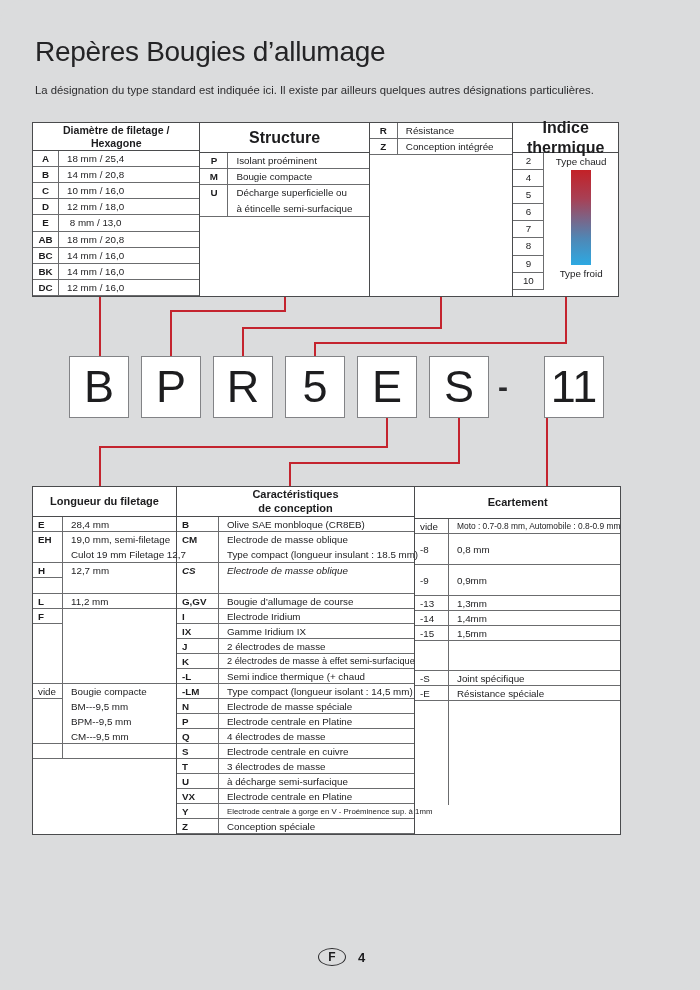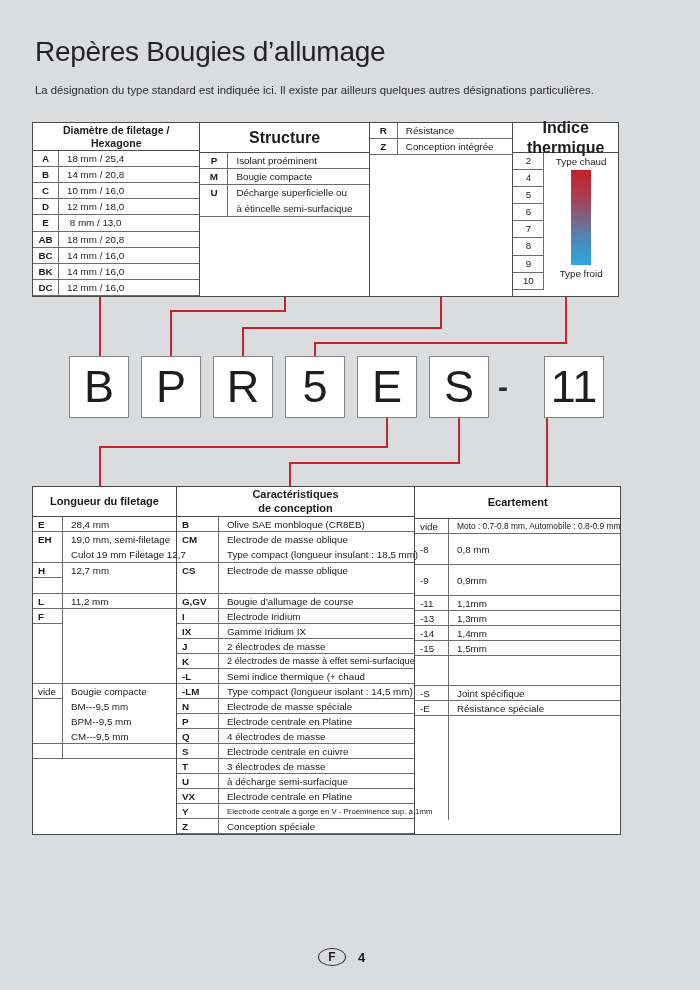--- a/index.html
+++ b/index.html
@@ -280,21 +280,21 @@
               <div class="tline">Olive SAE monbloque (CR8EB)</div>
             </div>
           </div>
           <div class="trow mrow" style="height: 31px;">
             <div class="tcode pad" style="width: 42px;">CM</div>
             <div class="tval">
               <div class="tline">Electrode de masse oblique</div>
               <div class="tline">Type compact (longueur insulant : 18.5 mm)</div>
             </div>
           </div>
-          <div class="trow mrow" style="height: 31px;">
+          <div class="trow mrow" style="height: 31px; font-style: italic;">
             <div class="tcode pad" style="width: 42px;">CS</div>
             <div class="tval">
               <div class="tline">Electrode de masse oblique</div>
             </div>
           </div>
           <div class="trow mrow" style="height: 15px;">
             <div class="tcode pad" style="width: 42px;">G,GV</div>
             <div class="tval">
               <div class="tline">Bougie d’allumage de course</div>
             </div>
@@ -406,26 +406,20 @@
               <div class="tline">0,8 mm</div>
             </div>
           </div>
           <div class="trow erow" style="height: 31px;">
             <div class="tcode pad" style="width: 34px;">-9</div>
             <div class="tval">
               <div class="tline">0,9mm</div>
             </div>
           </div>
           <div class="trow erow" style="height: 15px;">
-            <div class="tcode pad" style="width: 34px;">-11</div>
-            <div class="tval">
-              <div class="tline">1,1mm</div>
-            </div>
-          </div>
-          <div class="trow erow" style="height: 15px;">
             <div class="tcode pad" style="width: 34px;">-13</div>
             <div class="tval">
               <div class="tline">1,3mm</div>
             </div>
           </div>
           <div class="trow erow" style="height: 15px;">
             <div class="tcode pad" style="width: 34px;">-14</div>
             <div class="tval">
               <div class="tline">1,4mm</div>
             </div>

